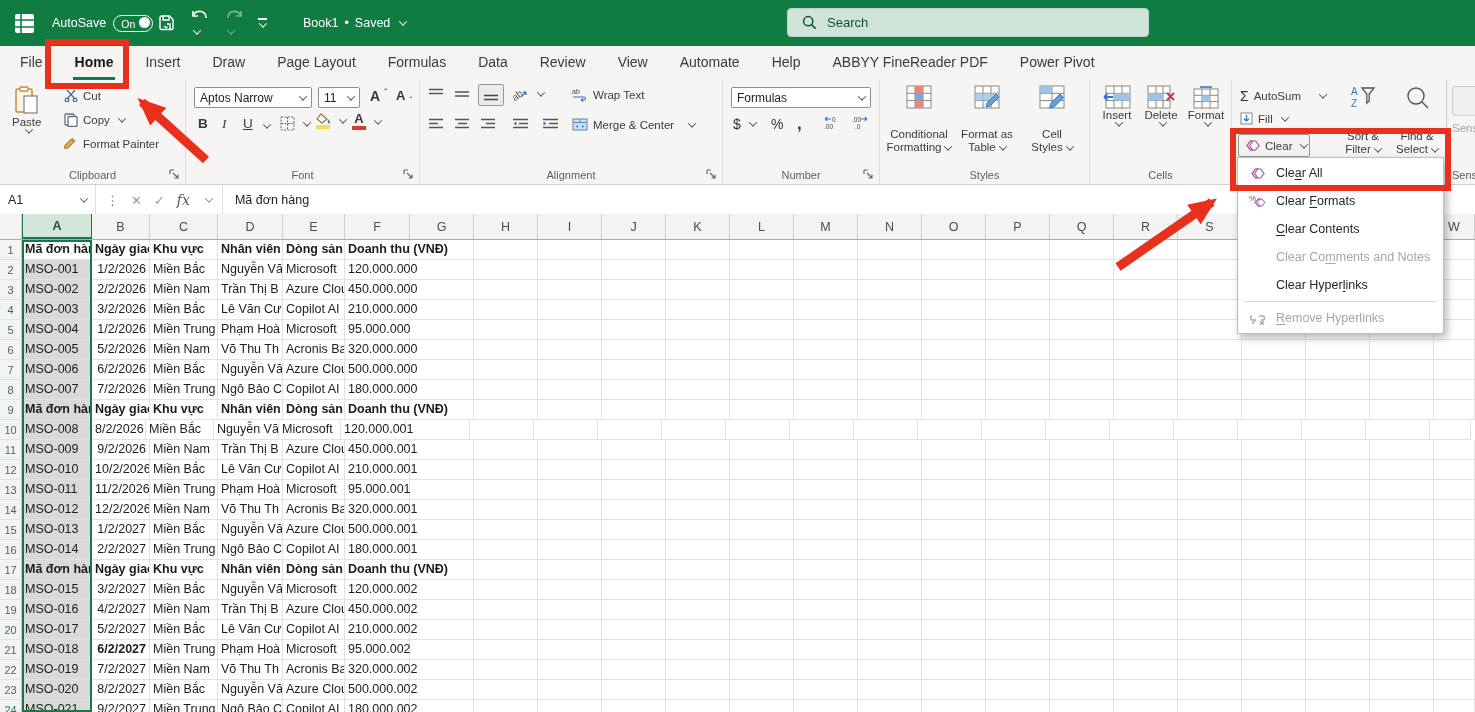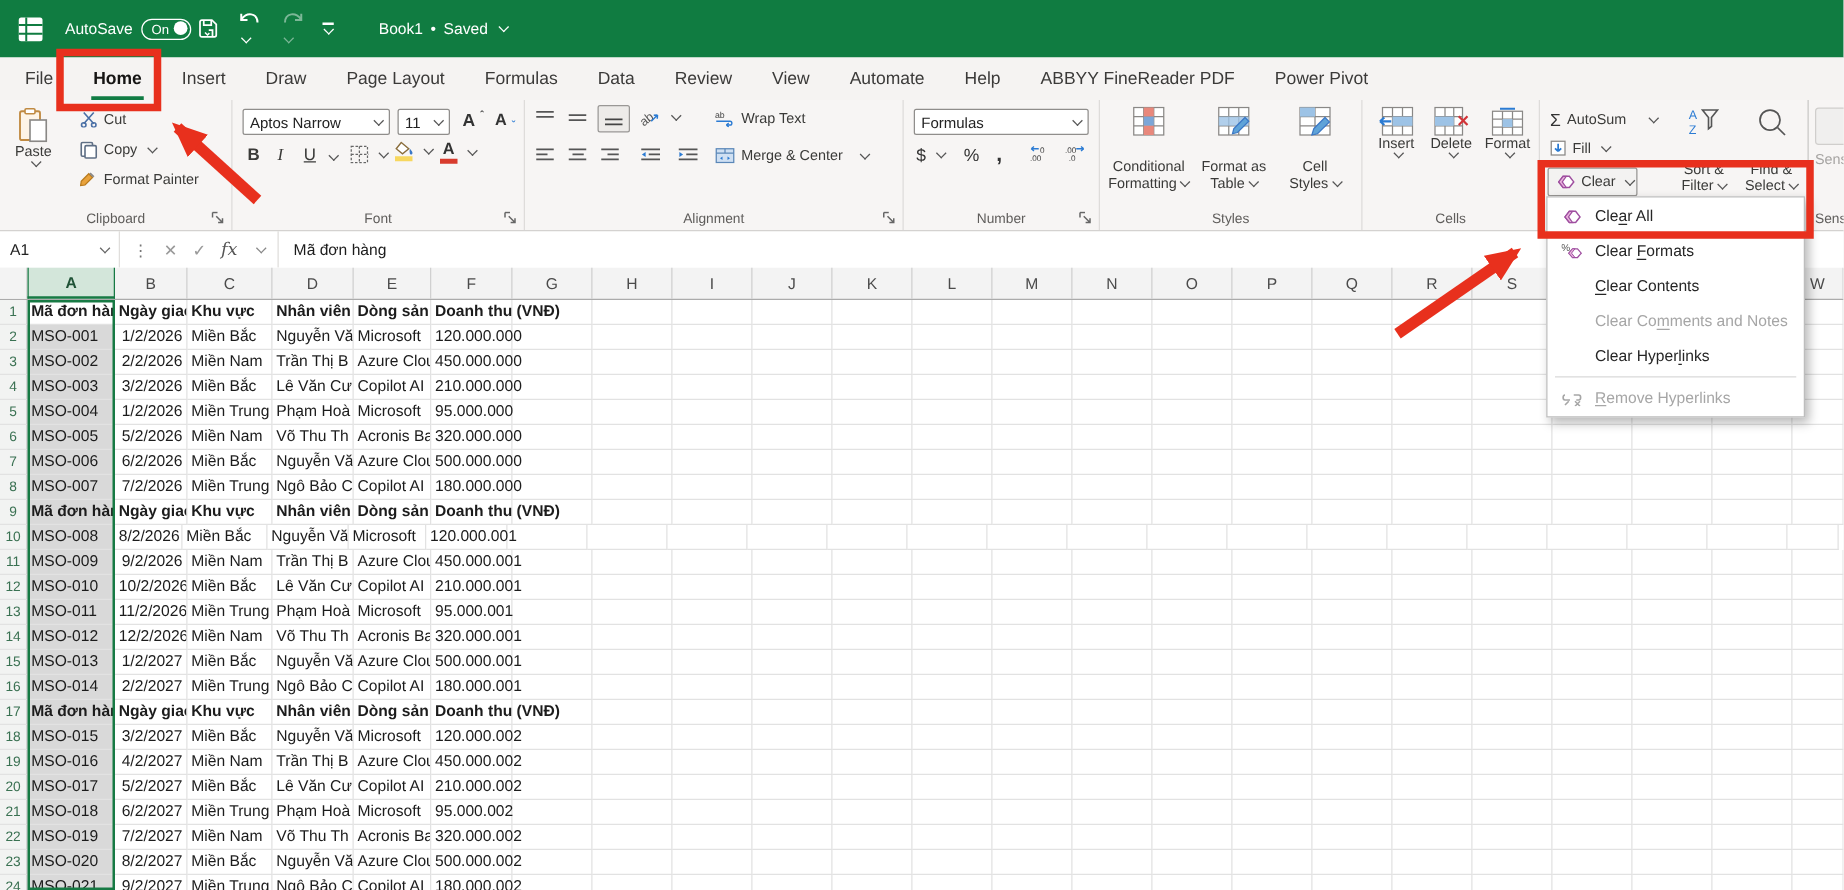--- a/index.html
+++ b/index.html
@@ -134,20 +134,27 @@
         <span style="width:9px;height:1.6px;background:#fff;margin-bottom:2px;"></span>
         <span class="chev sm" style="color:#fff;margin-left:0;"></span>
       </span>
     </div>
     <div class="tb" id="docname">
       <span>Book1</span>
       <span>•</span>
       <span>Saved</span>
       <span class="chev sm" style="color:#fff"></span>
     </div>
+    <div id="searchbox">
+      <svg class="ic" width="15" height="15" viewBox="0 0 15 15" fill="none" stroke="#0c5132" stroke-width="1.5">
+          <circle cx="6.2" cy="6.2" r="4.6"></circle>
+          <path d="M9.7 9.7L13.6 13.6"></path>
+        </svg>
+      <span>Search</span>
+    </div>
   </div>
 
   <div id="tabbar">
       <div class="tab">File</div>
       <div class="tab selected">Home</div>
       <div class="tab">Insert</div>
       <div class="tab">Draw</div>
       <div class="tab">Page Layout</div>
       <div class="tab">Formulas</div>
       <div class="tab">Data</div>
@@ -1029,21 +1036,21 @@
           <div class="c" style="width: 64px;"></div>
           <div class="c" style="width: 64px;"></div>
           <div class="c" style="width: 64px;"></div>
           <div class="c" style="width: 64px;"></div>
           <div class="c" style="width: 64px;"></div>
           <div class="c" style="width: 41px;"></div>
         </div>
         <div class="row">
           <div class="rowhead">21</div>
           <div class="c a-sel" style="width: 70px;">MSO-018</div>
-          <div class="c right" style="width: 58px;">6/2/2027</div>
+          <div class="c right" style="width: 58px; font-weight: bold;">6/2/2027</div>
           <div class="c" style="width: 68px;">Miền Trung</div>
           <div class="c" style="width: 65px;">Phạm Hoà</div>
           <div class="c" style="width: 62px;">Microsoft</div>
           <div class="c spill" style="width: 65px;">95.000.002</div>
           <div class="c" style="width: 64px;"></div>
           <div class="c" style="width: 64px;"></div>
           <div class="c" style="width: 64px;"></div>
           <div class="c" style="width: 64px;"></div>
           <div class="c" style="width: 64px;"></div>
           <div class="c" style="width: 64px;"></div>

